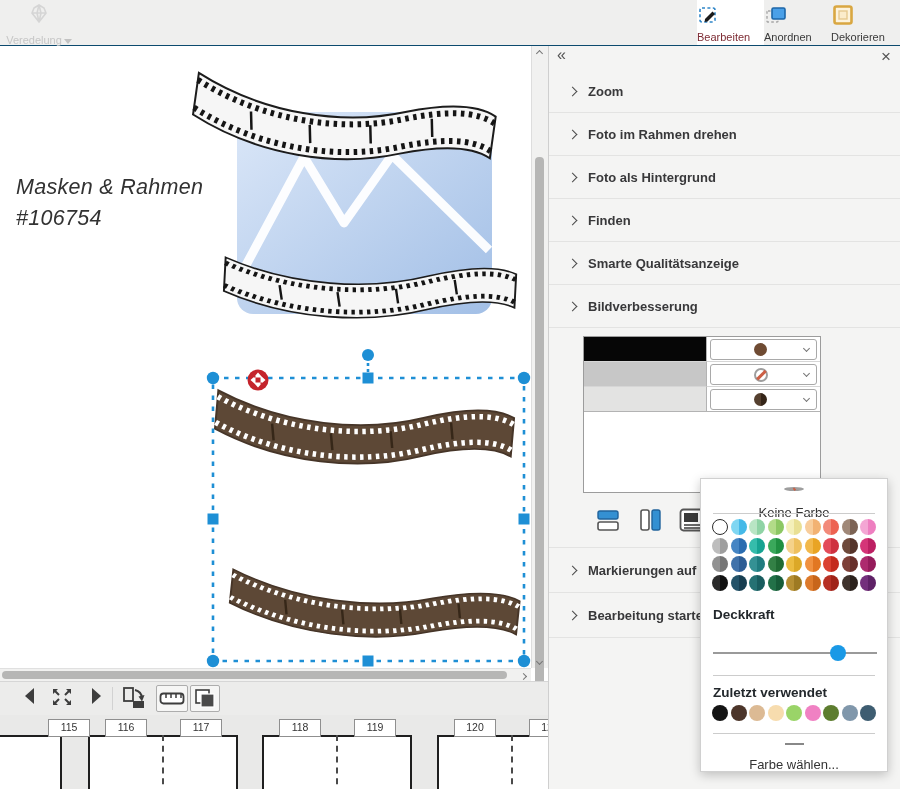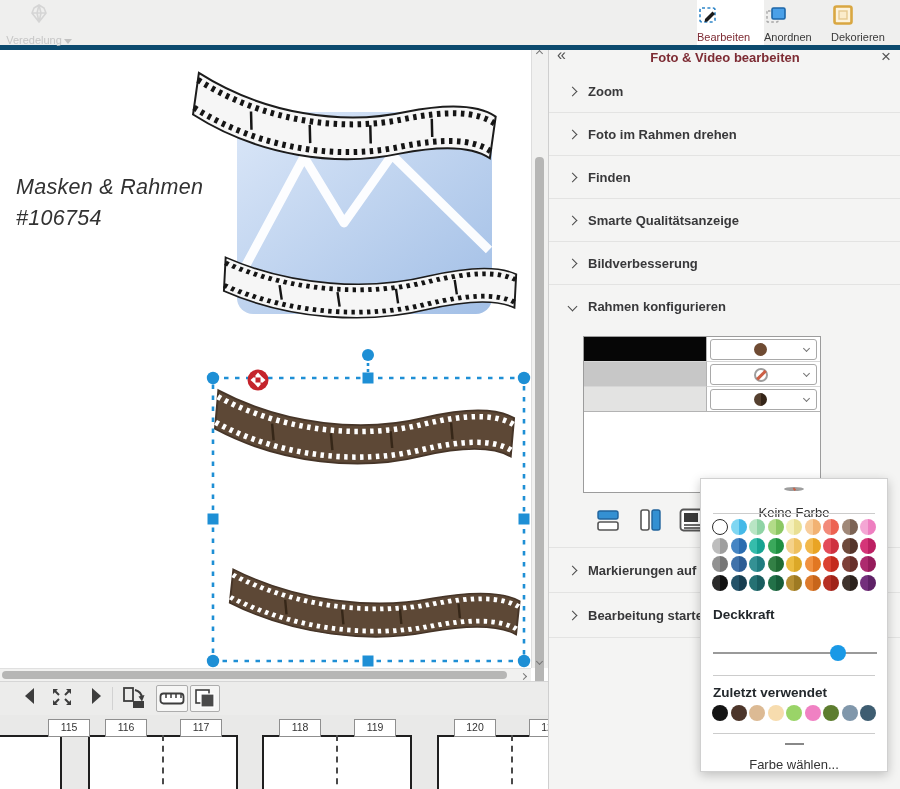--- a/index.html
+++ b/index.html
@@ -1,21 +1,21 @@
 <!DOCTYPE html>
 <html><head>
 <meta charset="utf-8">
 <style>
   html,body{margin:0;padding:0;background:#fff;}
   #app{position:relative;width:900px;height:789px;overflow:hidden;
        font-family:"Liberation Sans",sans-serif;background:#fff;color:#333;}
 
   
   .topbar{position:absolute;left:0;top:0;width:900px;height:45px;background:#efefee;
-          border-bottom:5px solid #0c4a6e;z-index:20;}
+          border-bottom:1px solid #0c4a6e;z-index:20;}
   .tool-veredelung{position:absolute;left:6px;top:2px;width:66px;height:41px;text-align:center;}
   .tool-veredelung .lbl{font-size:11px;color:#c6c6c6;}
   .tool-veredelung .caret{display:inline-block;width:0;height:0;border-left:4px solid transparent;
           border-right:4px solid transparent;border-top:5px solid #c2c2c2;margin-left:2px;}
   .tabs{position:absolute;right:2px;top:0;height:45px;display:flex;}
   .tab{width:67px;height:45px;text-align:left;cursor:default;}
   .tab .ic{display:inline-block;margin-top:4px;height:22px;}
   .tab .tl{display:block;font-size:11px;color:#3a3a3a;margin-top:1px;}
   .tab.active{background:#fff;}
   .tab.active .tl{color:#7d2b33;}
@@ -206,47 +206,46 @@
     <span class="sArrow" style="left:5px;top:612px;"><span class="chev sm d"></span></span>
   </div>
   <div class="hscroll">
     <div class="thumb"></div>
     <span class="sArrow" style="right:2px;top:3px;"><span class="chev sm r"></span></span>
   </div>
 
   <div class="panel">
     <div class="phead">
       <span class="collapse">«</span>
-      <span class="title">Foto &amp; Video bearbeiten</span>
       <span class="close">×</span>
     </div>
 
     <div class="sec">
       <span class="chev r"></span>
       <span class="slab">Zoom</span>
     </div>
     <div class="sec">
       <span class="chev r"></span>
       <span class="slab">Foto im Rahmen drehen</span>
     </div>
     <div class="sec">
       <span class="chev r"></span>
+      <span class="slab">Foto als Hintergrund</span>
+    </div>
+    <div class="sec">
+      <span class="chev r"></span>
       <span class="slab">Finden</span>
     </div>
     <div class="sec">
       <span class="chev r"></span>
       <span class="slab">Smarte Qualitätsanzeige</span>
     </div>
     <div class="sec">
       <span class="chev r"></span>
       <span class="slab">Bildverbesserung</span>
-    </div>
-    <div class="sec noborder">
-      <span class="chev d"></span>
-      <span class="slab">Rahmen konfigurieren</span>
     </div>
 
     <div class="ftable">
       <div class="trow">
         <div class="swatch" style="background: rgb(6, 6, 6);"></div>
         <div class="ddwrap">
             <div class="dd">
           <span class="dot" style="background: rgb(111, 75, 51);"></span>
           <span class="ddchev chev d sm"></span>
         </div>

